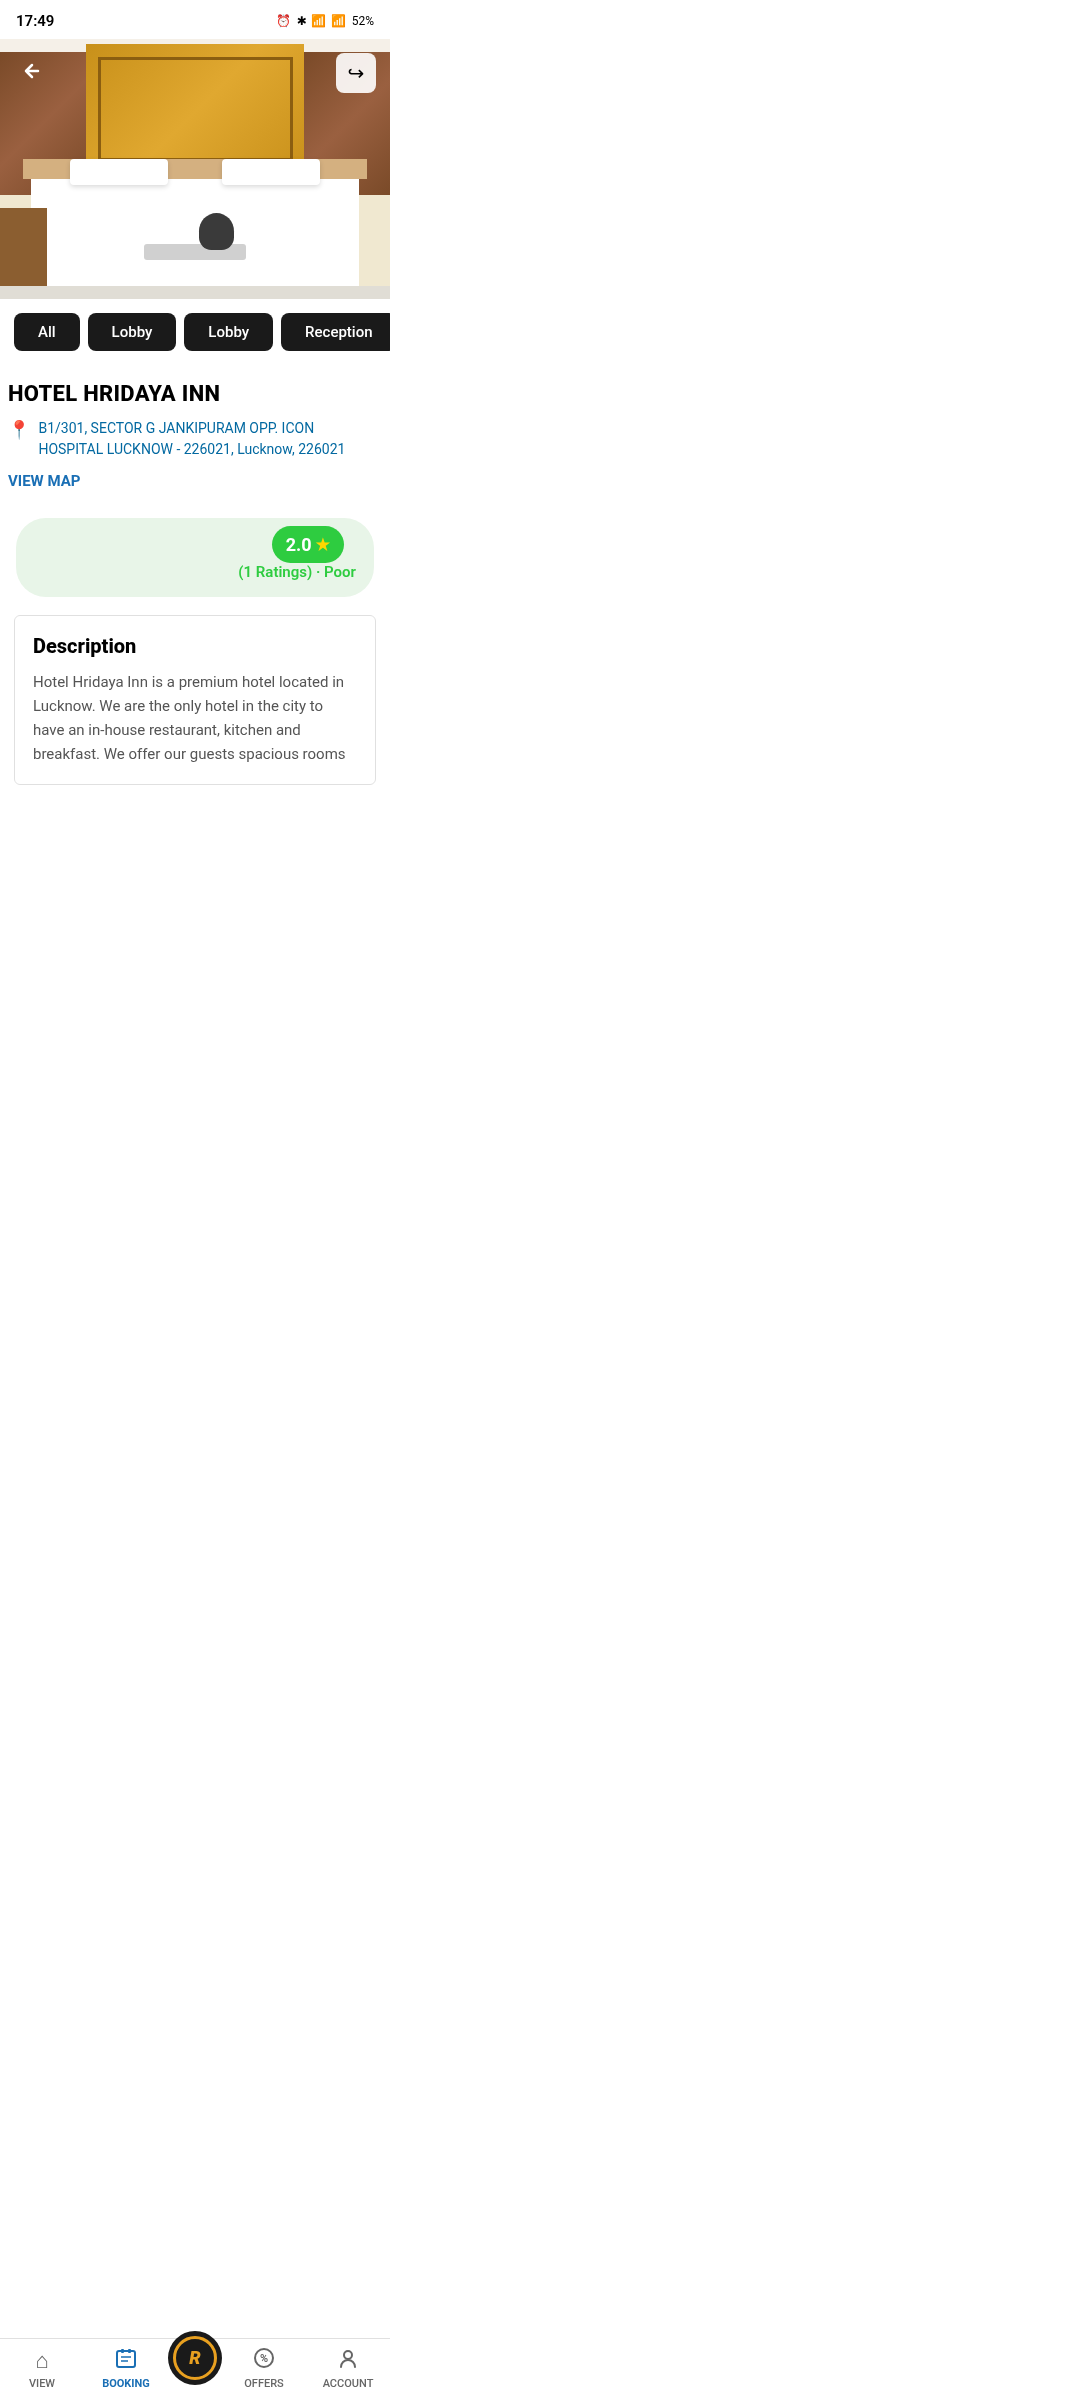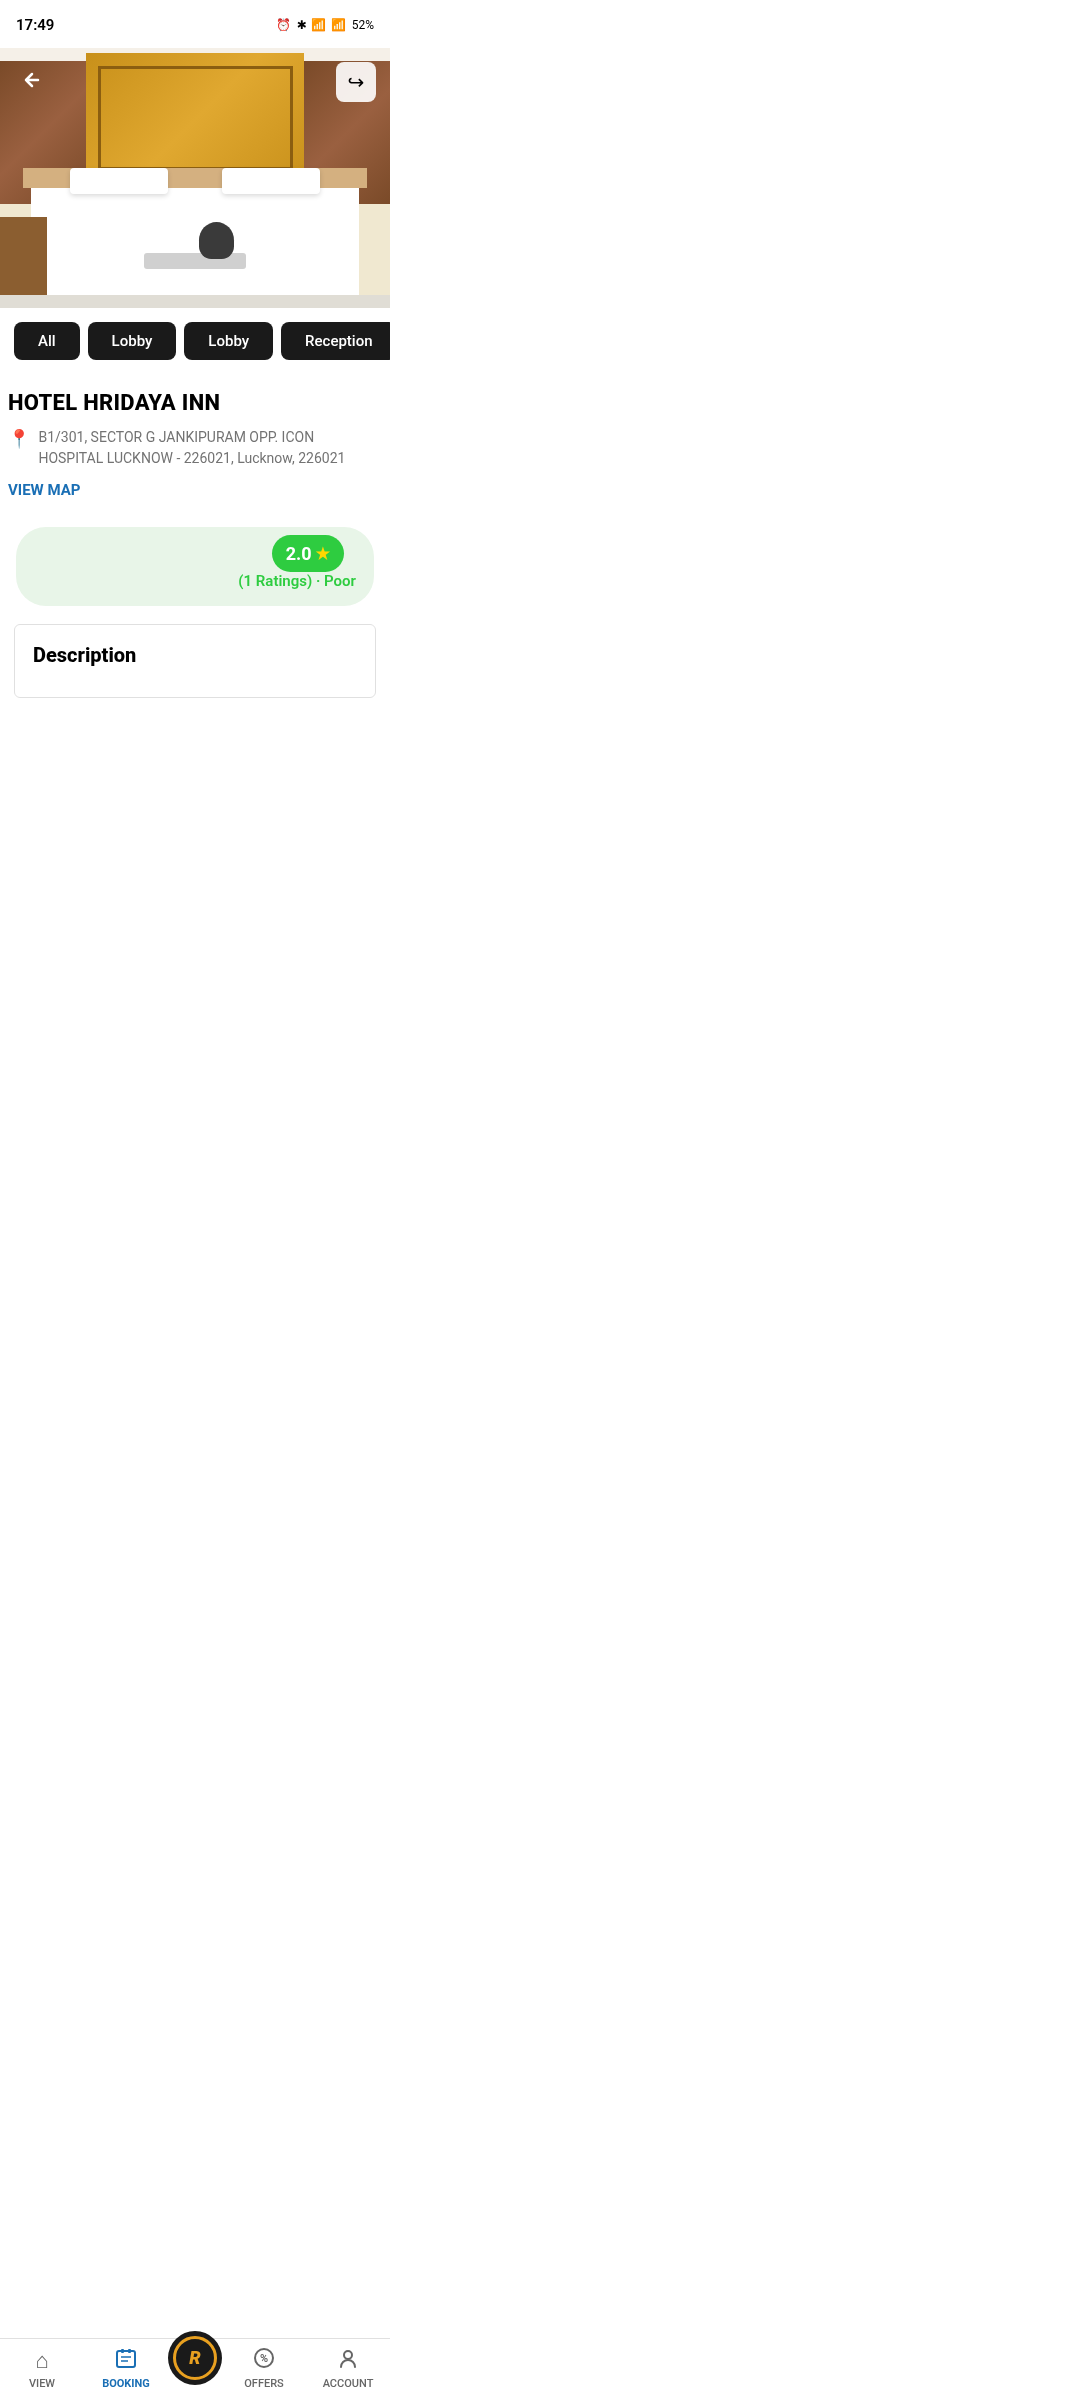--- a/index.html
+++ b/index.html
@@ -13,21 +13,21 @@
       position: relative;
     }
 
     
     .status-bar {
       display: flex;
       justify-content: space-between;
       align-items: center;
       padding: 8px 16px 6px;
       background: #fff;
-      height: 48px;
+      height: 39px;
     }
     .status-time {
       font-size: 15px;
       font-weight: 600;
       color: #000;
     }
     .status-icons {
       display: flex;
       align-items: center;
       gap: 5px;
@@ -93,21 +93,21 @@
       margin-bottom: 12px;
     }
     .pin-icon {
       color: #2ecc40;
       font-size: 18px;
       flex-shrink: 0;
       margin-top: 1px;
     }
     .address-text {
       font-size: 14px;
-      color: #737373;
+      color: #0369a1;
       line-height: 1.5;
     }
     .view-map-link {
       color: #1a6fb5;
       font-size: 15px;
       font-weight: 700;
       display: block;
       margin-bottom: 28px;
       cursor: pointer;
     }
@@ -373,20 +373,23 @@
     </div>
     <div class="rating-text">
       <span>(1 Ratings)</span>
       <span> · </span>
       <span>Poor</span>
     </div>
   </div>
 
   <div class="description-card">
     <div class="description-title">Description</div>
+    <div class="description-text">
+      Hotel Hridaya Inn is a premium hotel located in Lucknow. We are the only hotel in the city to have an in-house restaurant, kitchen and breakfast. We offer o<span style="background:#1a1a1a;color:#1a1a1a;font-size:0">R</span>ur guests spacious rooms
+    </div>
   </div>
 
 </div>
 
 <div class="bottom-nav">
   <div class="nav-item">
     <span class="nav-icon">⌂</span>
     <span class="nav-label">VIEW</span>
   </div>
 

